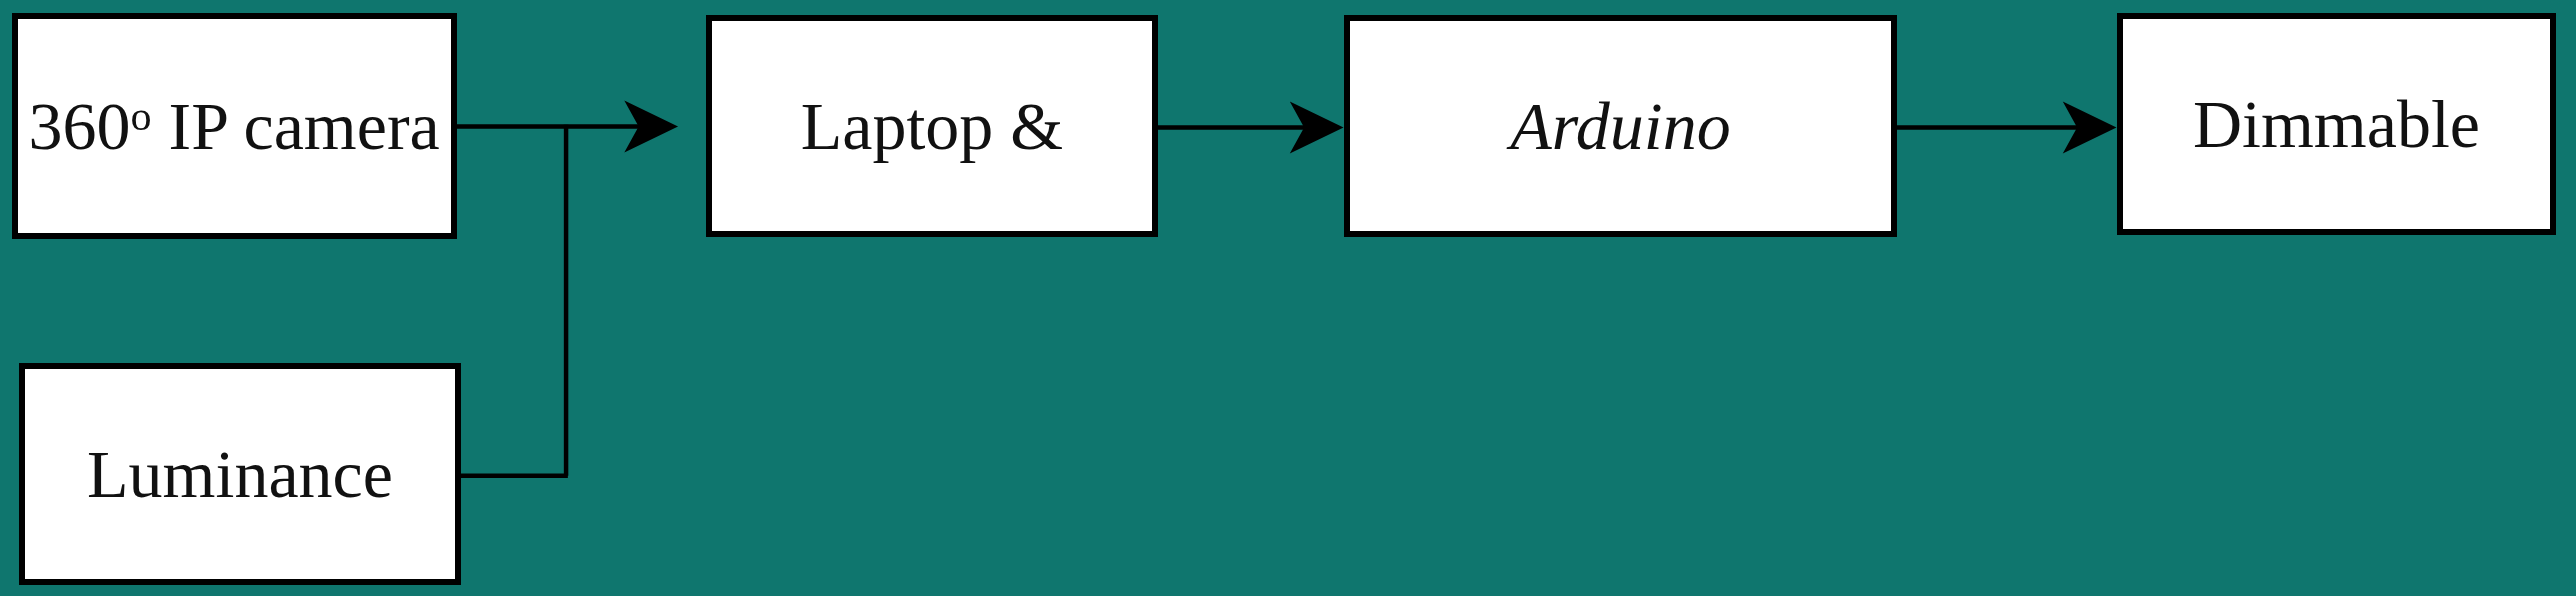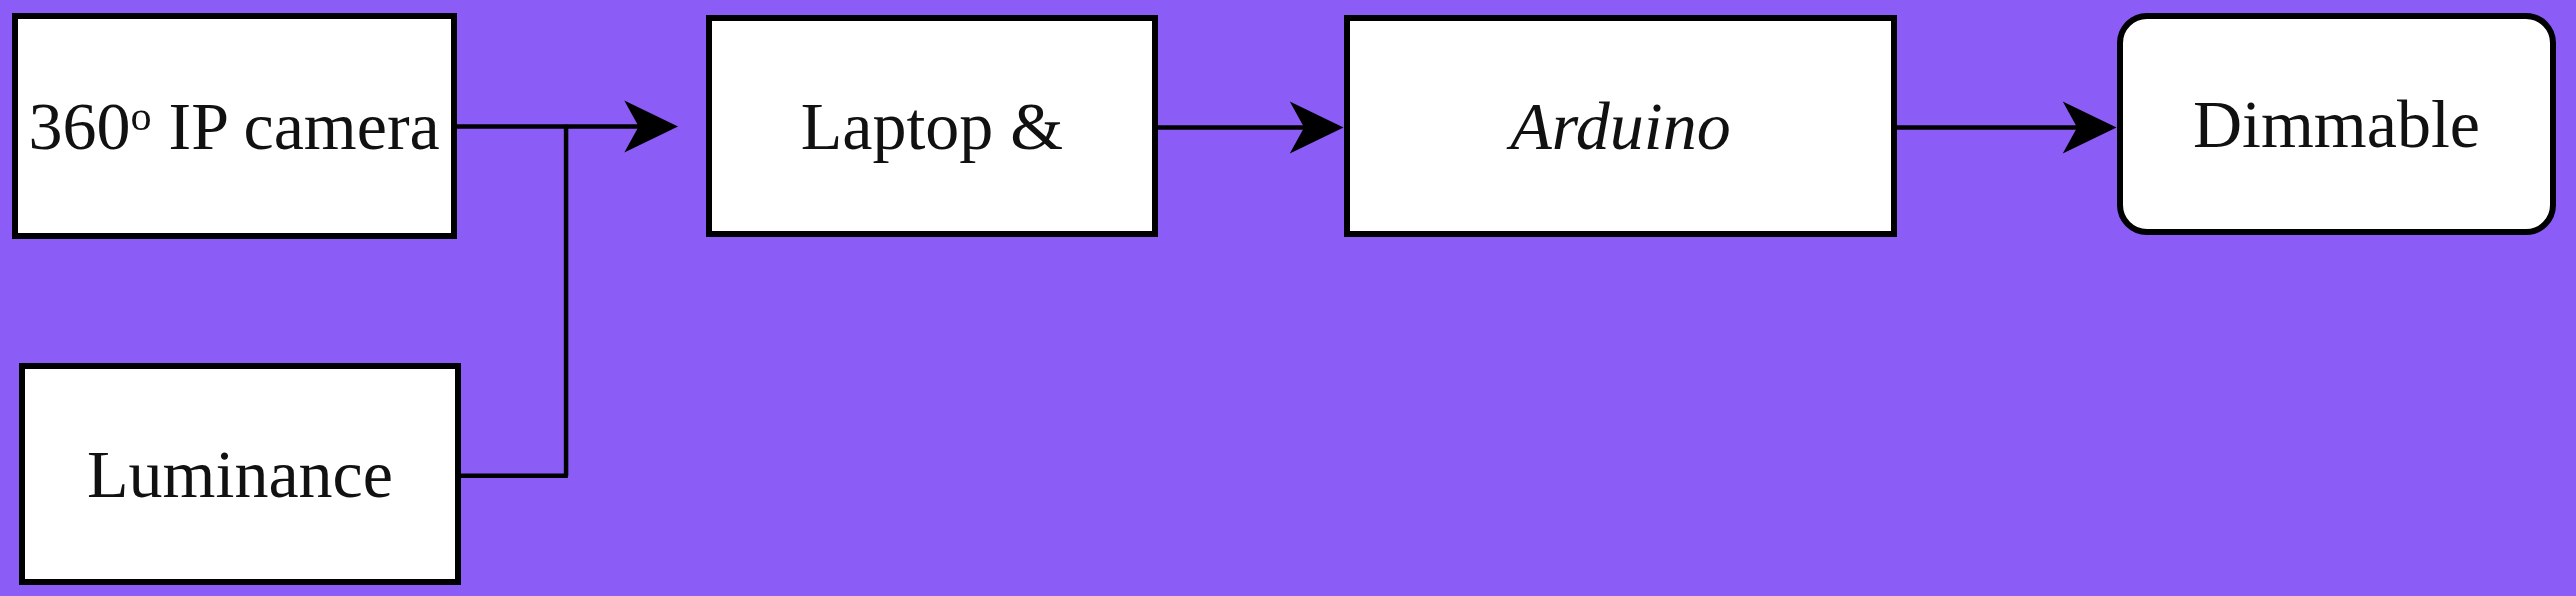--- a/index.html
+++ b/index.html
@@ -4,21 +4,21 @@
 <style>
   html, body {
     margin: 0;
     padding: 0;
     background: #ffffff;
   }
   .canvas {
     position: relative;
     width: 2576px;
     height: 597px;
-    background: #8b5cf6;
+    background: #0f766e;
     font-family: "Liberation Serif", "DejaVu Serif", serif;
     color: #111111;
     overflow: hidden;
   }
   .node {
     position: absolute;
     box-sizing: border-box;
     border: 6.3px solid #000000;
     background: #ffffff;
     display: flex;
@@ -35,21 +35,21 @@
     font-size: 0.62em;
     line-height: 0;
     vertical-align: baseline;
     position: relative;
     top: -0.45em;
   }
   #node-camera    { left: 11.6px;   top: 13.4px;  width: 445px; height: 226px; }
   #node-luminance { left: 19px;   top: 363px; width: 442px; height: 222px; }
   #node-laptop    { left: 678px;  top: 15px;  width: 452px; height: 222px; margin-left: 28px; }
   #node-arduino   { left: 1344px; top: 15px;  width: 553px; height: 222px; font-style: italic; }
-  #node-lamps     { left: 2117px; top: 13.4px;  width: 439px; height: 222px; border-radius: 30px; }
+  #node-lamps     { left: 2117px; top: 13.4px;  width: 439px; height: 222px; }
   .connector-layer {
     position: absolute;
     left: 0; top: 0;
     width: 2576px;
     height: 597px;
     pointer-events: none;
   }
 </style>
 </head>
 <body>

